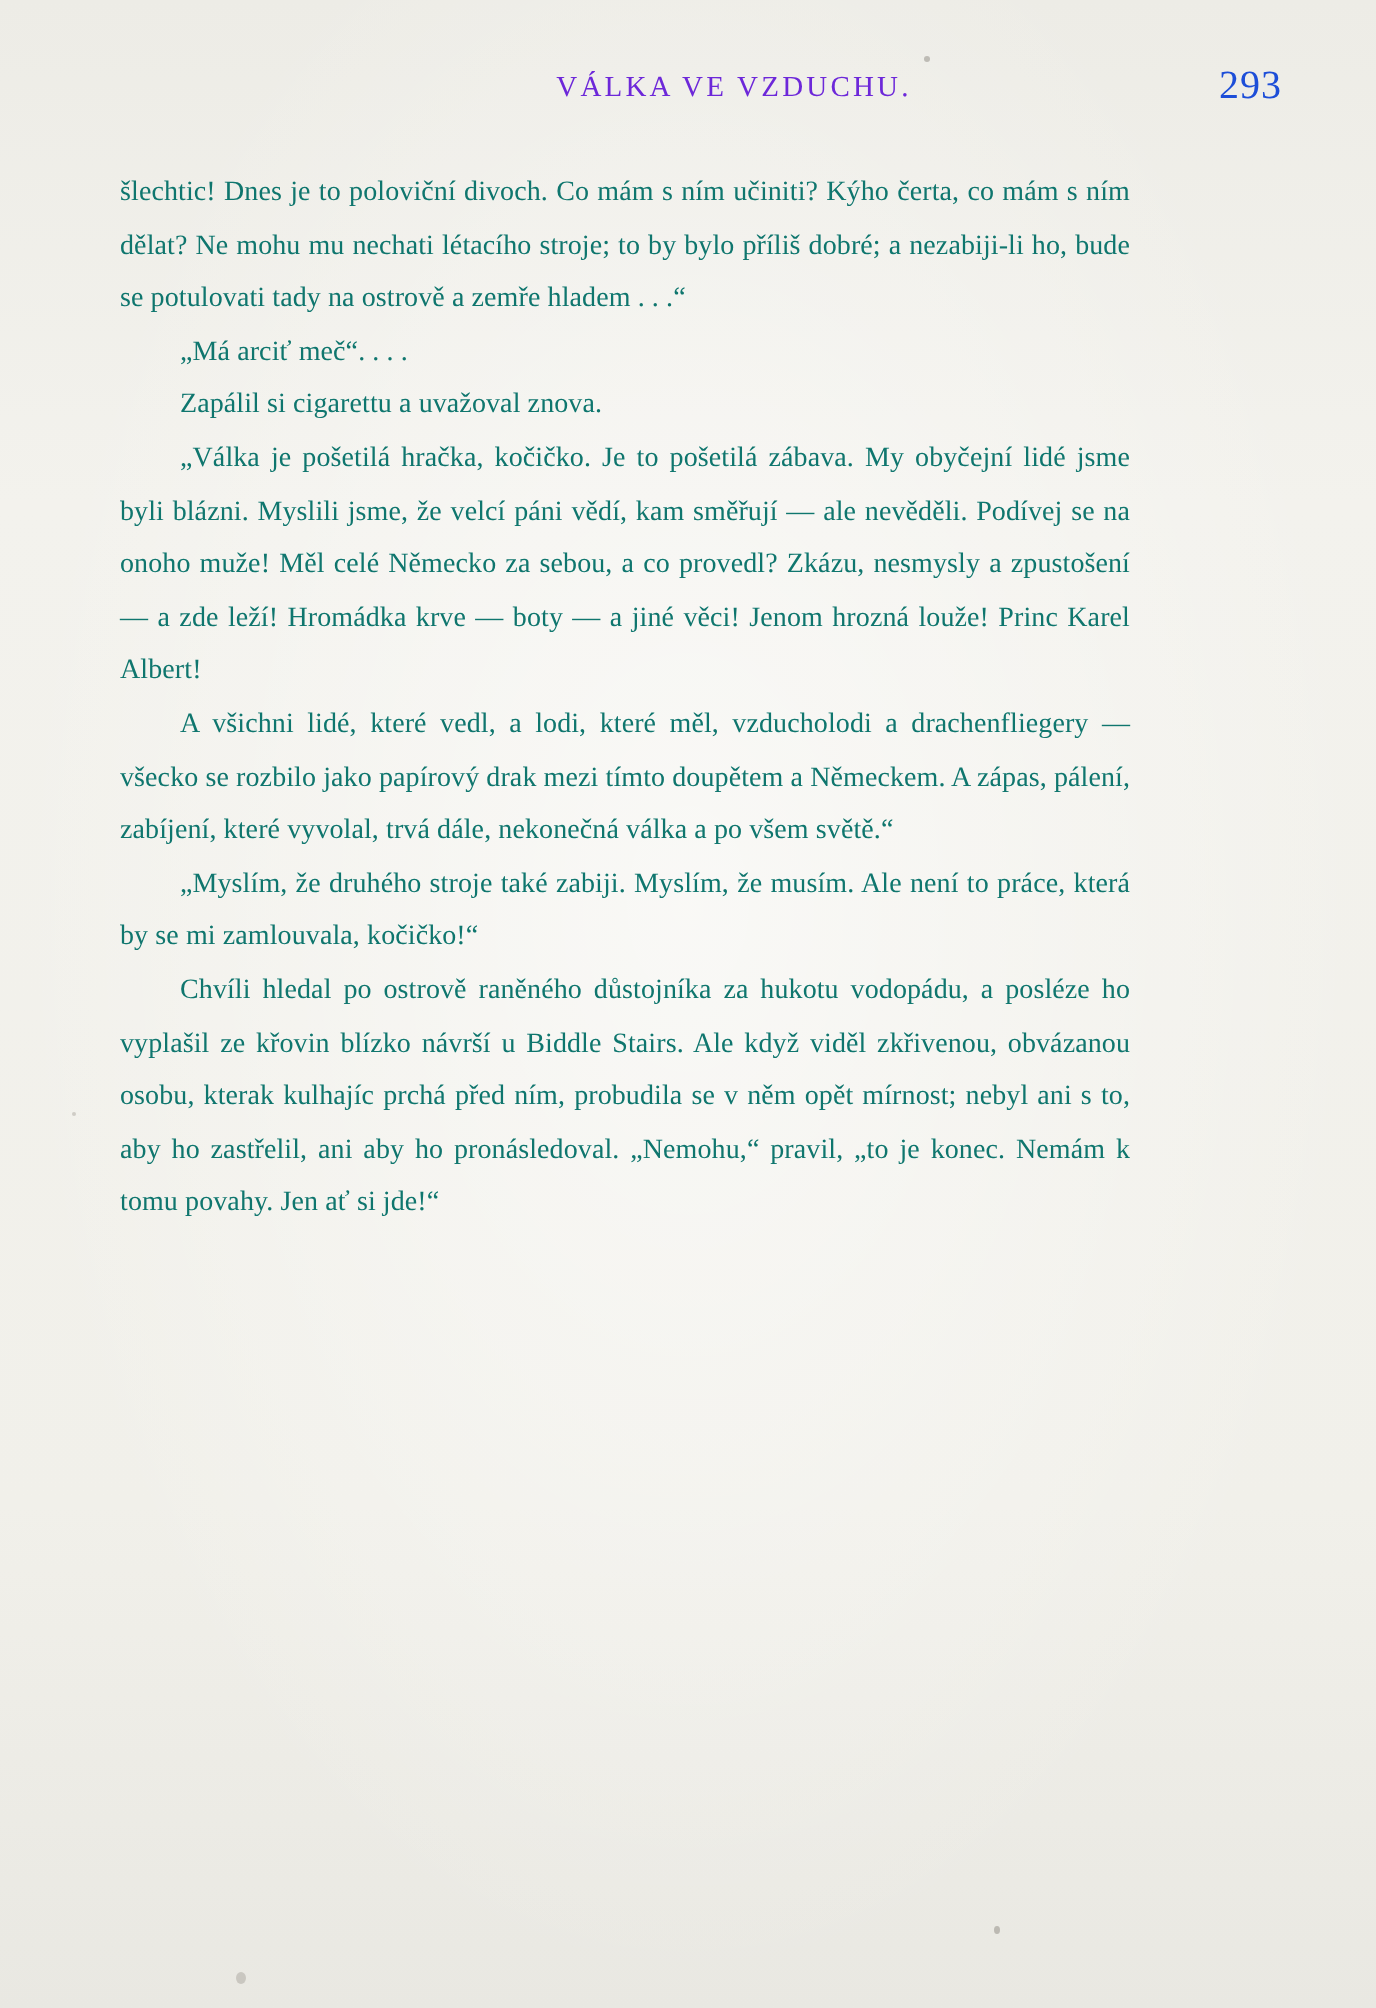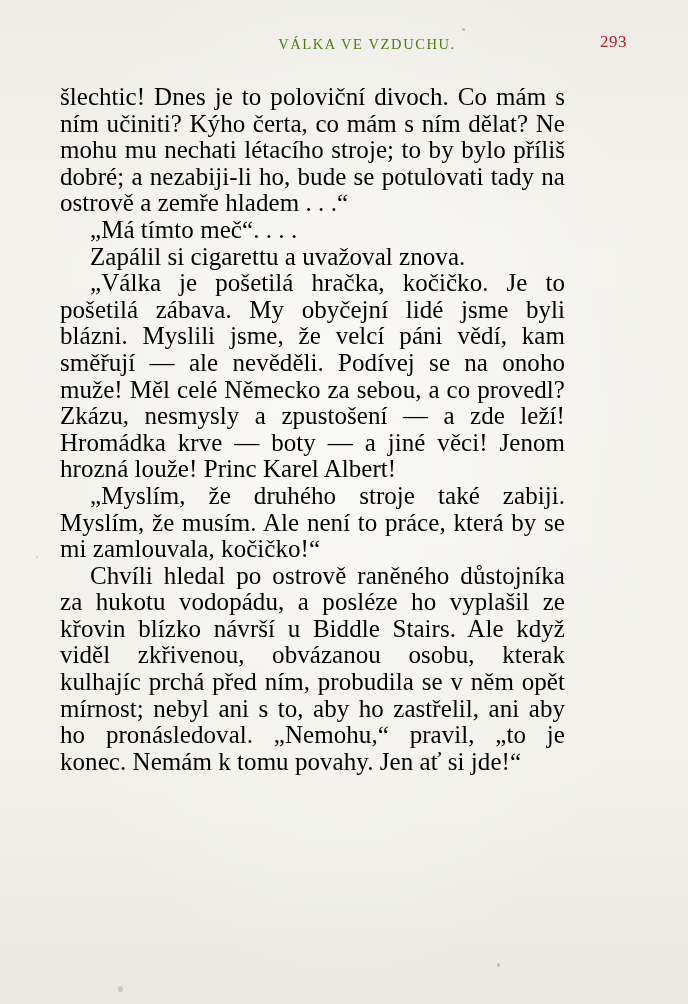--- a/index.html
+++ b/index.html
@@ -43,45 +43,45 @@
     height: 24px;
   }
   .running-head {
     position: absolute;
     left: 0;
     right: 0;
     text-align: center;
     font-size: 14.5px;
     letter-spacing: 1.6px;
     font-family: "Liberation Serif", serif;
-    color: #4d7c0f;
+    color: #6d28d9;
     padding-left: 46px;
   }
   .folio {
     position: absolute;
-    right: 61px;
+    right: 47px;
     top: -4px;
-    font-size: 17px;
+    font-size: 20px;
     font-family: "Liberation Serif", serif;
-    color: #b91c1c;
+    color: #1d4ed8;
     letter-spacing: 0.5px;
   }
   .textblock {
     position: absolute;
     top: 84px;
     left: 60px;
     width: 505px;
   }
   p {
     margin: 0;
-    font-size: 25px;
+    font-size: 14px;
     line-height: 26.6px;
     text-align: justify;
     text-justify: inter-word;
-    color: #000000;
+    color: #0f766e;
     font-family: "Liberation Serif", serif;
     letter-spacing: 0.05px;
     -webkit-font-smoothing: none;
   }
   p.indent {
     text-indent: 30px;
   }
   
   p:after {
     content: "";
@@ -107,23 +107,24 @@
 
 <div class="page">
   <div class="content">
     <div class="header">
       <div class="running-head">VÁLKA  VE VZDUCHU.</div>
       <div class="folio">293</div>
     </div>
 
     <div class="textblock">
       <p class="noexpand">šlechtic! Dnes je to poloviční divoch. Co mám s ním učiniti? Kýho čerta, co mám s ním dělat? Ne mohu mu nechati létacího stroje; to by bylo příliš dobré; a nezabiji-li ho, bude se potulovati tady na ostrově a zemře hladem . . .“</p>
-      <p class="indent noexpand">„Má tímto meč“. . . .</p>
+      <p class="indent noexpand">„Má arciť meč“. . . .</p>
       <p class="indent noexpand">Zapálil si cigarettu a uvažoval znova.</p>
       <p class="indent noexpand">„Válka je pošetilá hračka, kočičko. Je to pošetilá zábava. My obyčejní lidé jsme byli blázni. Myslili jsme, že velcí páni vědí, kam směřují — ale nevěděli. Podívej se na onoho muže! Měl celé Německo za sebou, a co provedl? Zkázu, nesmysly a zpustošení — a zde leží! Hromádka krve — boty — a jiné věci! Jenom hrozná louže! Princ Karel Albert!</p>
+      <p class="indent noexpand">A všichni lidé, které vedl, a lodi, které měl, vzducholodi a drachenfliegery — všecko se rozbilo jako papírový drak mezi tímto doupětem a Německem. A zápas, pálení, zabíjení, které vyvolal, trvá dále, nekonečná válka a po všem světě.“</p>
       <p class="indent noexpand">„Myslím, že druhého stroje také zabiji. Myslím, že musím. Ale není to práce, která by se mi zamlouvala, kočičko!“</p>
       <p class="indent noexpand">Chvíli hledal po ostrově raněného důstojníka za hukotu vodopádu, a posléze ho vyplašil ze křovin blízko návrší u Biddle Stairs. Ale když viděl zkřivenou, obvázanou osobu, kterak kulhajíc prchá před ním, probudila se v něm opět mírnost; nebyl ani s to, aby ho zastřelil, ani aby ho pronásledoval. „Nemohu,“ pravil, „to je konec. Nemám k tomu povahy. Jen ať si jde!“</p>
     </div>
   </div>
 
   <span class="speck s1"></span>
   <span class="speck s2"></span>
   <span class="speck s3"></span>
   <span class="speck s4"></span>
 </div>

